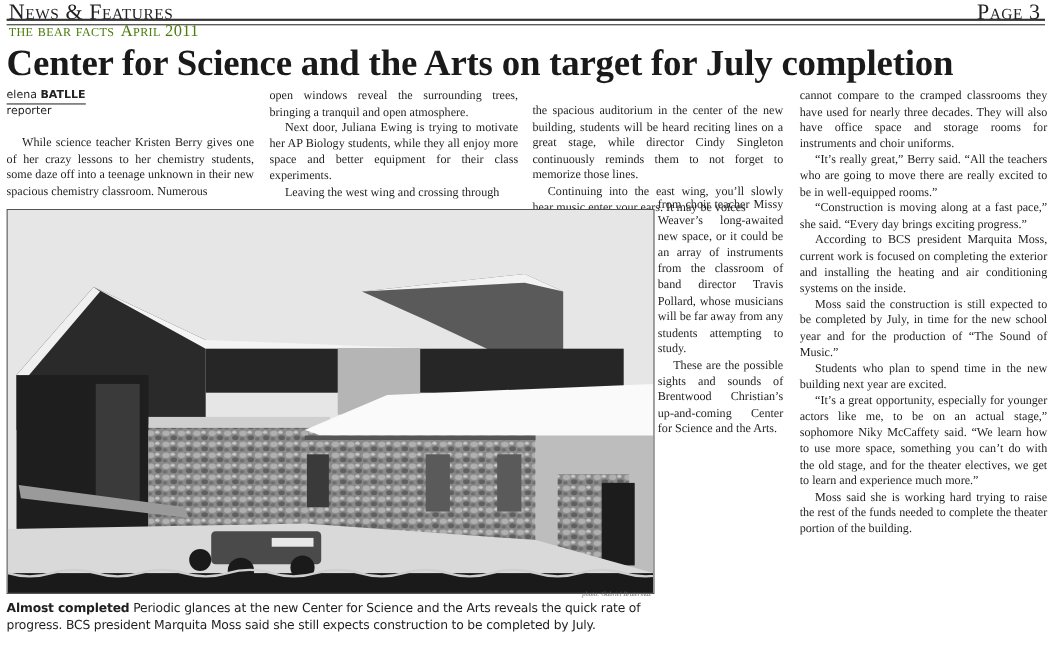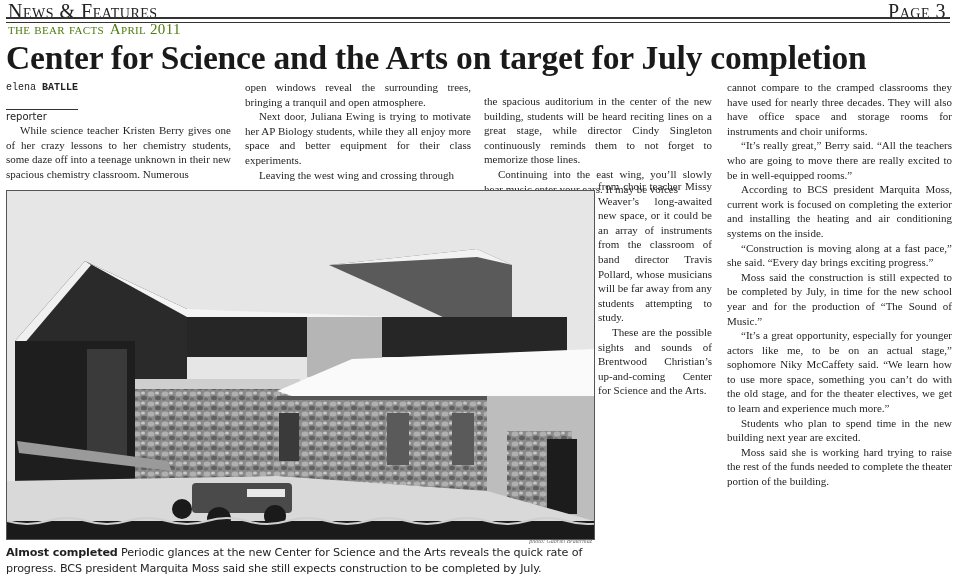--- a/index.html
+++ b/index.html
@@ -7,21 +7,21 @@
 
   #section-label { position:absolute; left:8px; top:0px; font-family:"Liberation Serif", serif; font-size:20px; font-variant:small-caps; letter-spacing:0.5px; color:#222; }
   #page-number { position:absolute; right:8px; top:0px; font-family:"Liberation Serif", serif; font-size:20px; font-variant:small-caps; letter-spacing:0.5px; color:#222; }
   #header-rule { position:absolute; left:6px; right:4px; top:17px; height:3px; border-top:2px solid #333; border-bottom:1px solid #333; }
   #issue-line { position:absolute; left:8px; top:21px; font-family:"Liberation Serif", serif; font-size:15px; font-variant:small-caps; letter-spacing:0.3px; color:#4d7c0f; white-space:nowrap; }
   #issue-line .issue-date { margin-left:6px; }
 
   #headline { position:absolute; left:6px; top:38px; font-family:"Liberation Serif", serif; font-weight:bold; font-size:33.5px; line-height:40px; color:#1a1a1a; white-space:nowrap; letter-spacing:-0.2px;text-align:center; }
 
   #byline { position:absolute; left:6px; top:80px; font-family:"DejaVu Sans", sans-serif; font-size:10px; line-height:13px; color:#222; }
-  #byline .name-line { border-bottom:1.5px solid #333; padding-bottom:15px; display:inline-block;font-family:Liberation Mono, monospace; }
+  #byline .name-line { border-bottom:1.5px solid #333; padding-bottom:1px; display:inline-block; }
   #byline .last { font-weight:bold; }
 
   .col { position:absolute; font-family:"Liberation Serif", serif; font-size:11px; line-height:14.6px; text-align:justify; color:#1f1f1f; }
   .col p { margin:0; text-indent:14px; }
   .col p.noindent { text-indent:0; }
 
   #col1 { left:6px; top:123px; width:225px; }
   #col2 { left:245px; top:80px; width:226px; }
   #col3 { left:484px; top:94px; width:228px; }
   #col3b { left:598px; top:179px; width:114px; }
@@ -67,25 +67,25 @@
 </div>
 
 <div id="col3b" class="col">
   <p class="noindent">from choir teacher Missy Weaver’s long-awaited new space, or it could be an array of instruments from the classroom of band director Travis Pollard, whose musicians will be far away from any students attempting to study.</p>
   <p>These are the possible sights and sounds of Brentwood Christian’s up-and-coming Center for Science and the Arts.</p>
 </div>
 
 <div id="col4" class="col">
   <p class="noindent">cannot compare to the cramped classrooms they have used for nearly three decades. They will also have office space and storage rooms for instruments and choir uniforms.</p>
   <p>“It’s really great,” Berry said. “All the teachers who are going to move there are really excited to be in well-equipped rooms.”</p>
+  <p>“Construction is moving along at a fast pace,” she said. “Every day brings exciting progress.”</p>
   <p>According to BCS president Marquita Moss, current work is focused on completing the exterior and installing the heating and air conditioning systems on the inside.</p>
-  <p>“Construction is moving along at a fast pace,” she said. “Every day brings exciting progress.”</p>
   <p>Moss said the construction is still expected to be completed by July, in time for the new school year and for the production of “The Sound of Music.”</p>
+  <p>Students who plan to spend time in the new building next year are excited.</p>
   <p>“It’s a great opportunity, especially for younger actors like me, to be on an actual stage,” sophomore Niky McCaffety said. “We learn how to use more space, something you can’t do with the old stage, and for the theater electives, we get to learn and experience much more.”</p>
-  <p>Students who plan to spend time in the new building next year are excited.</p>
   <p>Moss said she is working hard trying to raise the rest of the funds needed to complete the theater portion of the building.</p>
 </div>
 
 <div id="photo-frame" title="Black-and-white photo of the Center for Science and the Arts under construction, with stone walls, metal roofs, and a boom lift in the foreground">
   <svg width="587" height="348" viewBox="0 0 587 348">
     <defs>
       <pattern id="stone" width="14" height="10" patternUnits="userSpaceOnUse">
         <rect width="14" height="10" fill="#8a8a8a"></rect>
         <ellipse cx="4" cy="3" rx="3.5" ry="2.5" fill="#b0b0b0"></ellipse>
         <ellipse cx="11" cy="7" rx="3" ry="2.2" fill="#5f5f5f"></ellipse>

